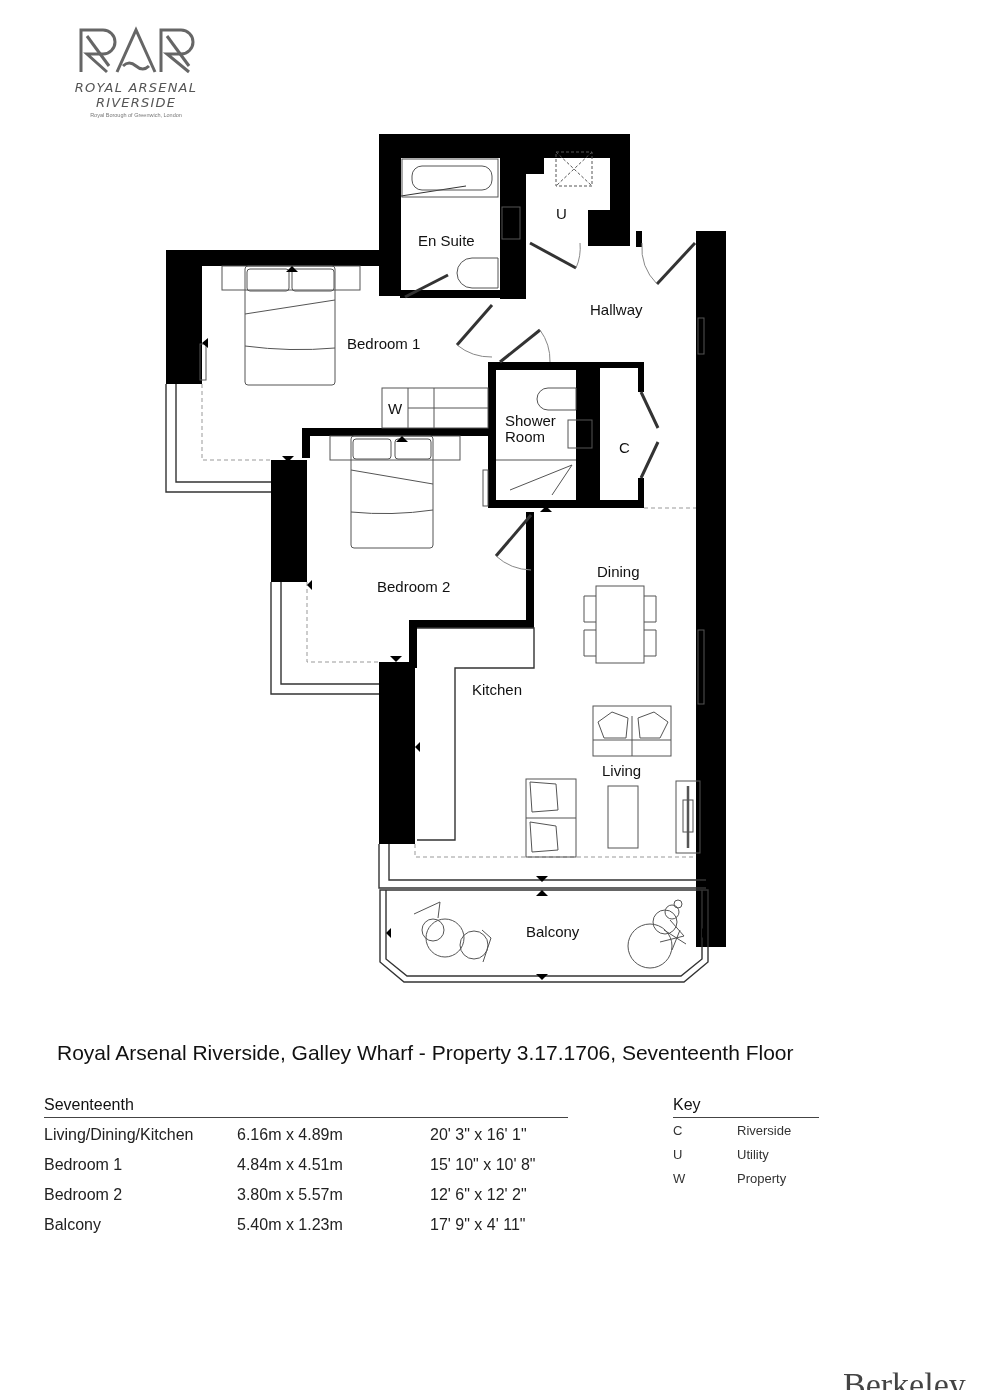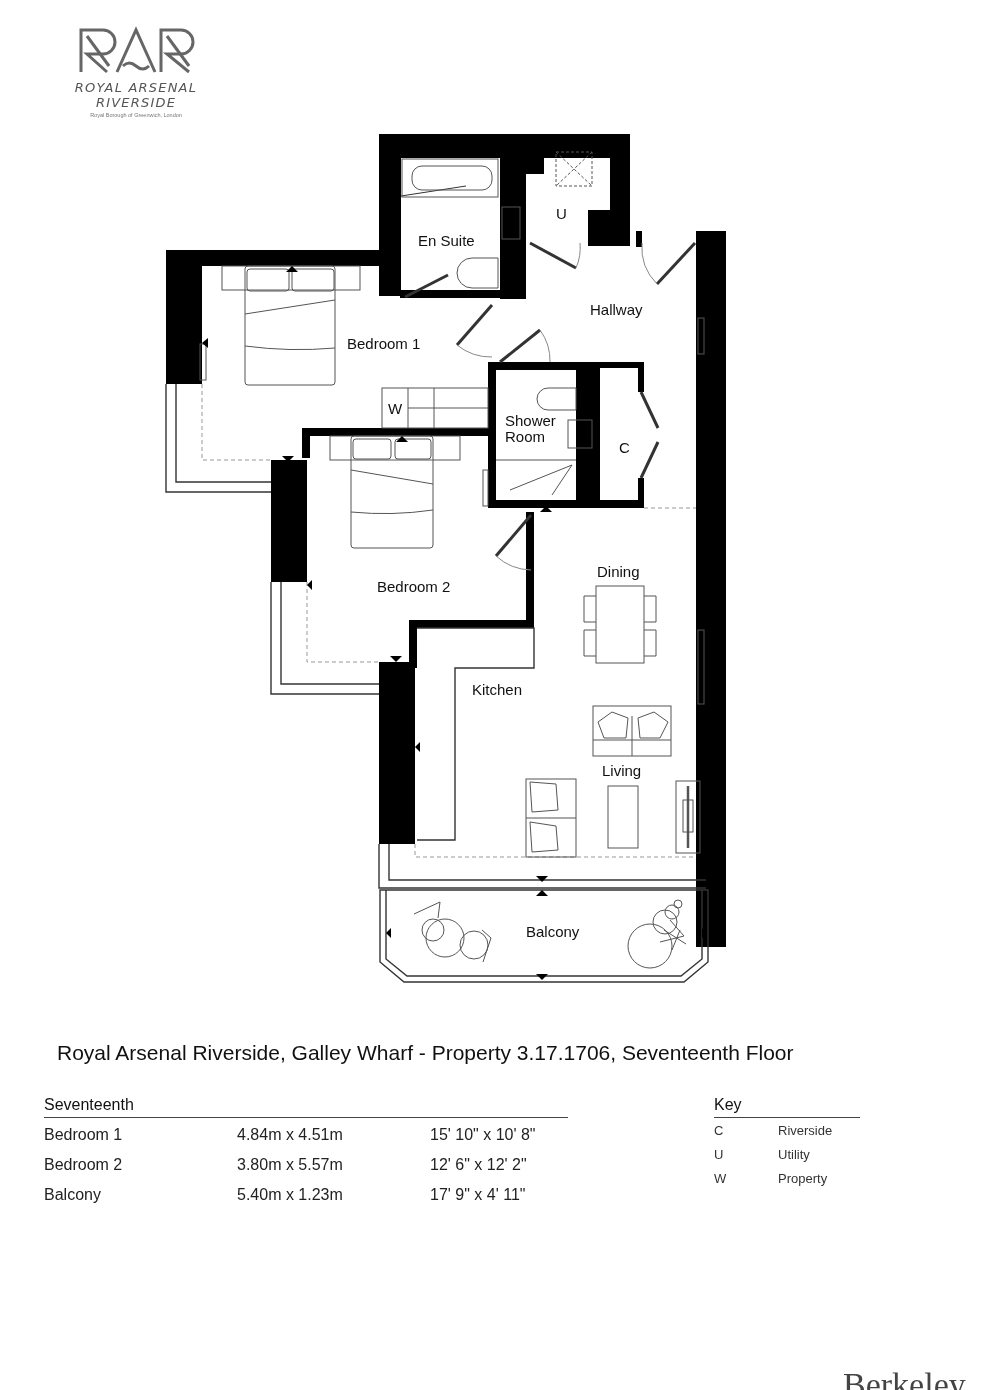--- a/index.html
+++ b/index.html
@@ -9,21 +9,21 @@
   .logo-name { font-size: 13px; letter-spacing: 1.2px; color: #555; margin-top: 4px; font-family: "DejaVu Sans", sans-serif; font-style: italic; }
   .logo-sub { font-size: 5.5px; color: #777; margin-top: 2px; }
   .plan { position: absolute; left: 0; top: 0; }
   .room-label { font-family: "Liberation Sans", sans-serif; font-size: 15px; fill: #111; }
   .title { position: absolute; left: 57px; top: 1041px; font-size: 21px; color: #111; }
   .dims { position: absolute; left: 44px; top: 1096px; width: 524px; }
   .dims h3, .key h3 { margin: 0; font-size: 16px; font-weight: normal; padding-bottom: 3px; border-bottom: 1px solid #444; }
   .dims .row { display: flex; height: 30px; align-items: center; font-size: 16px; color: #222; }
   .dims .row:first-of-type { margin-top: 2px; }
   .dims .c1 { width: 193px; } .dims .c2 { width: 193px; } .dims .c3 { flex: 1; }
-  .key { position: absolute; left: 714px; top: 1096px; width: 146px; }
+  .key { position: absolute; left: 673px; top: 1096px; width: 146px; }
   .key .row { display: flex; height: 24px; align-items: center; font-size: 13px; color: #333; }
   .key .row:first-of-type { margin-top: 0; }
   .key .k { width: 64px; }
   .berkeley { position: absolute; left: 843px; top: 1368px; }
   .berkeley .b1 { font-family: "Liberation Serif", serif; font-size: 34px; color: #444; line-height: 34px; }
   .berkeley .b2 { font-size: 9px; color: #555; margin-top: 12px; }
 </style>
 </head>
 <body>
 
@@ -220,20 +220,25 @@
     <text class="room-label" x="602" y="776">Living</text>
     <text class="room-label" x="526" y="937">Balcony</text>
   </g>
 </svg>
 
 <div class="title">Royal Arsenal Riverside, Galley Wharf - Property 3.17.1706, Seventeenth Floor</div>
 
 <div class="dims">
   <h3>Seventeenth</h3>
   <div class="row">
+    <span class="c1">Living/Dining/Kitchen</span>
+    <span class="c2">6.16m x 4.89m</span>
+    <span class="c3">20' 3" x 16' 1"</span>
+  </div>
+  <div class="row">
     <span class="c1">Bedroom 1</span>
     <span class="c2">4.84m x 4.51m</span>
     <span class="c3">15' 10" x 10' 8"</span>
   </div>
   <div class="row">
     <span class="c1">Bedroom 2</span>
     <span class="c2">3.80m x 5.57m</span>
     <span class="c3">12' 6" x 12' 2"</span>
   </div>
   <div class="row">

